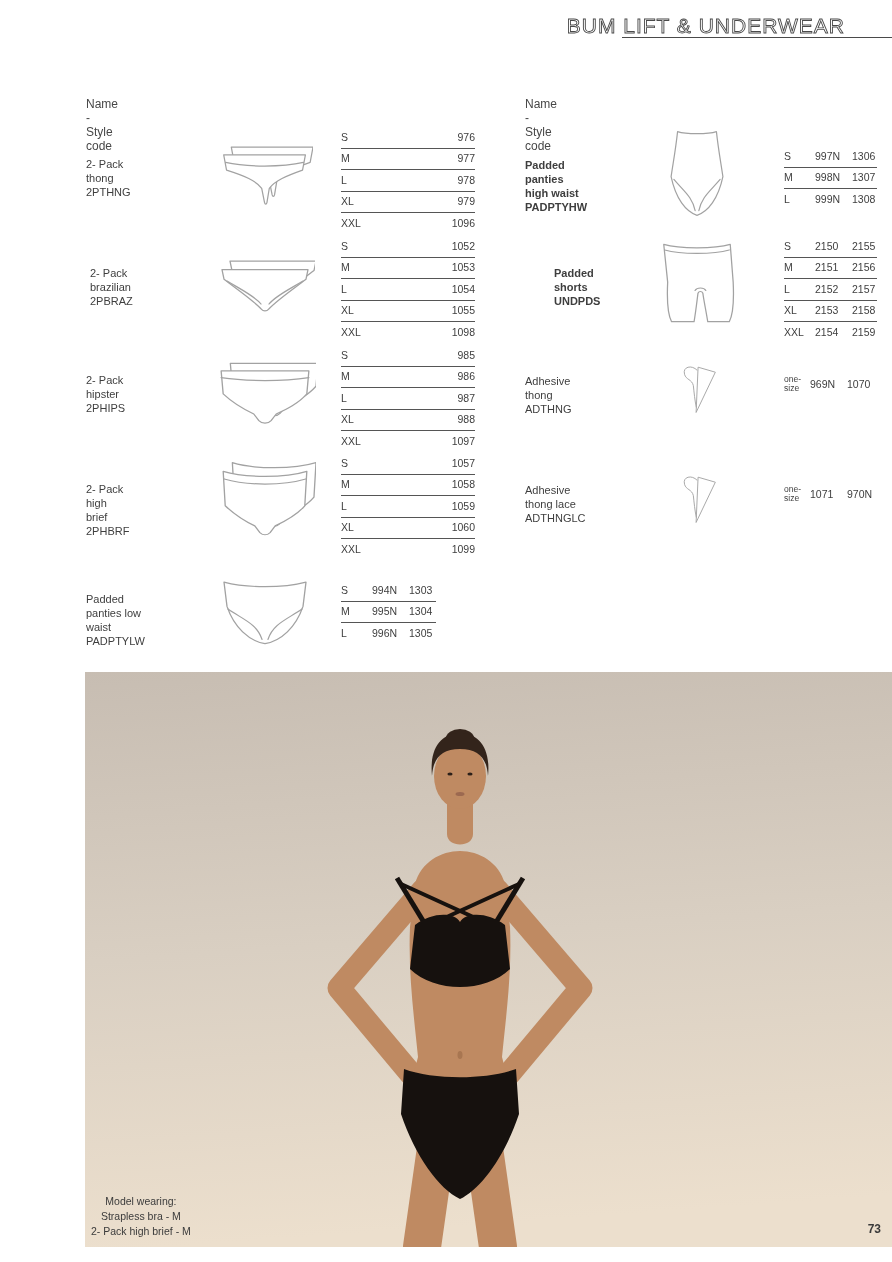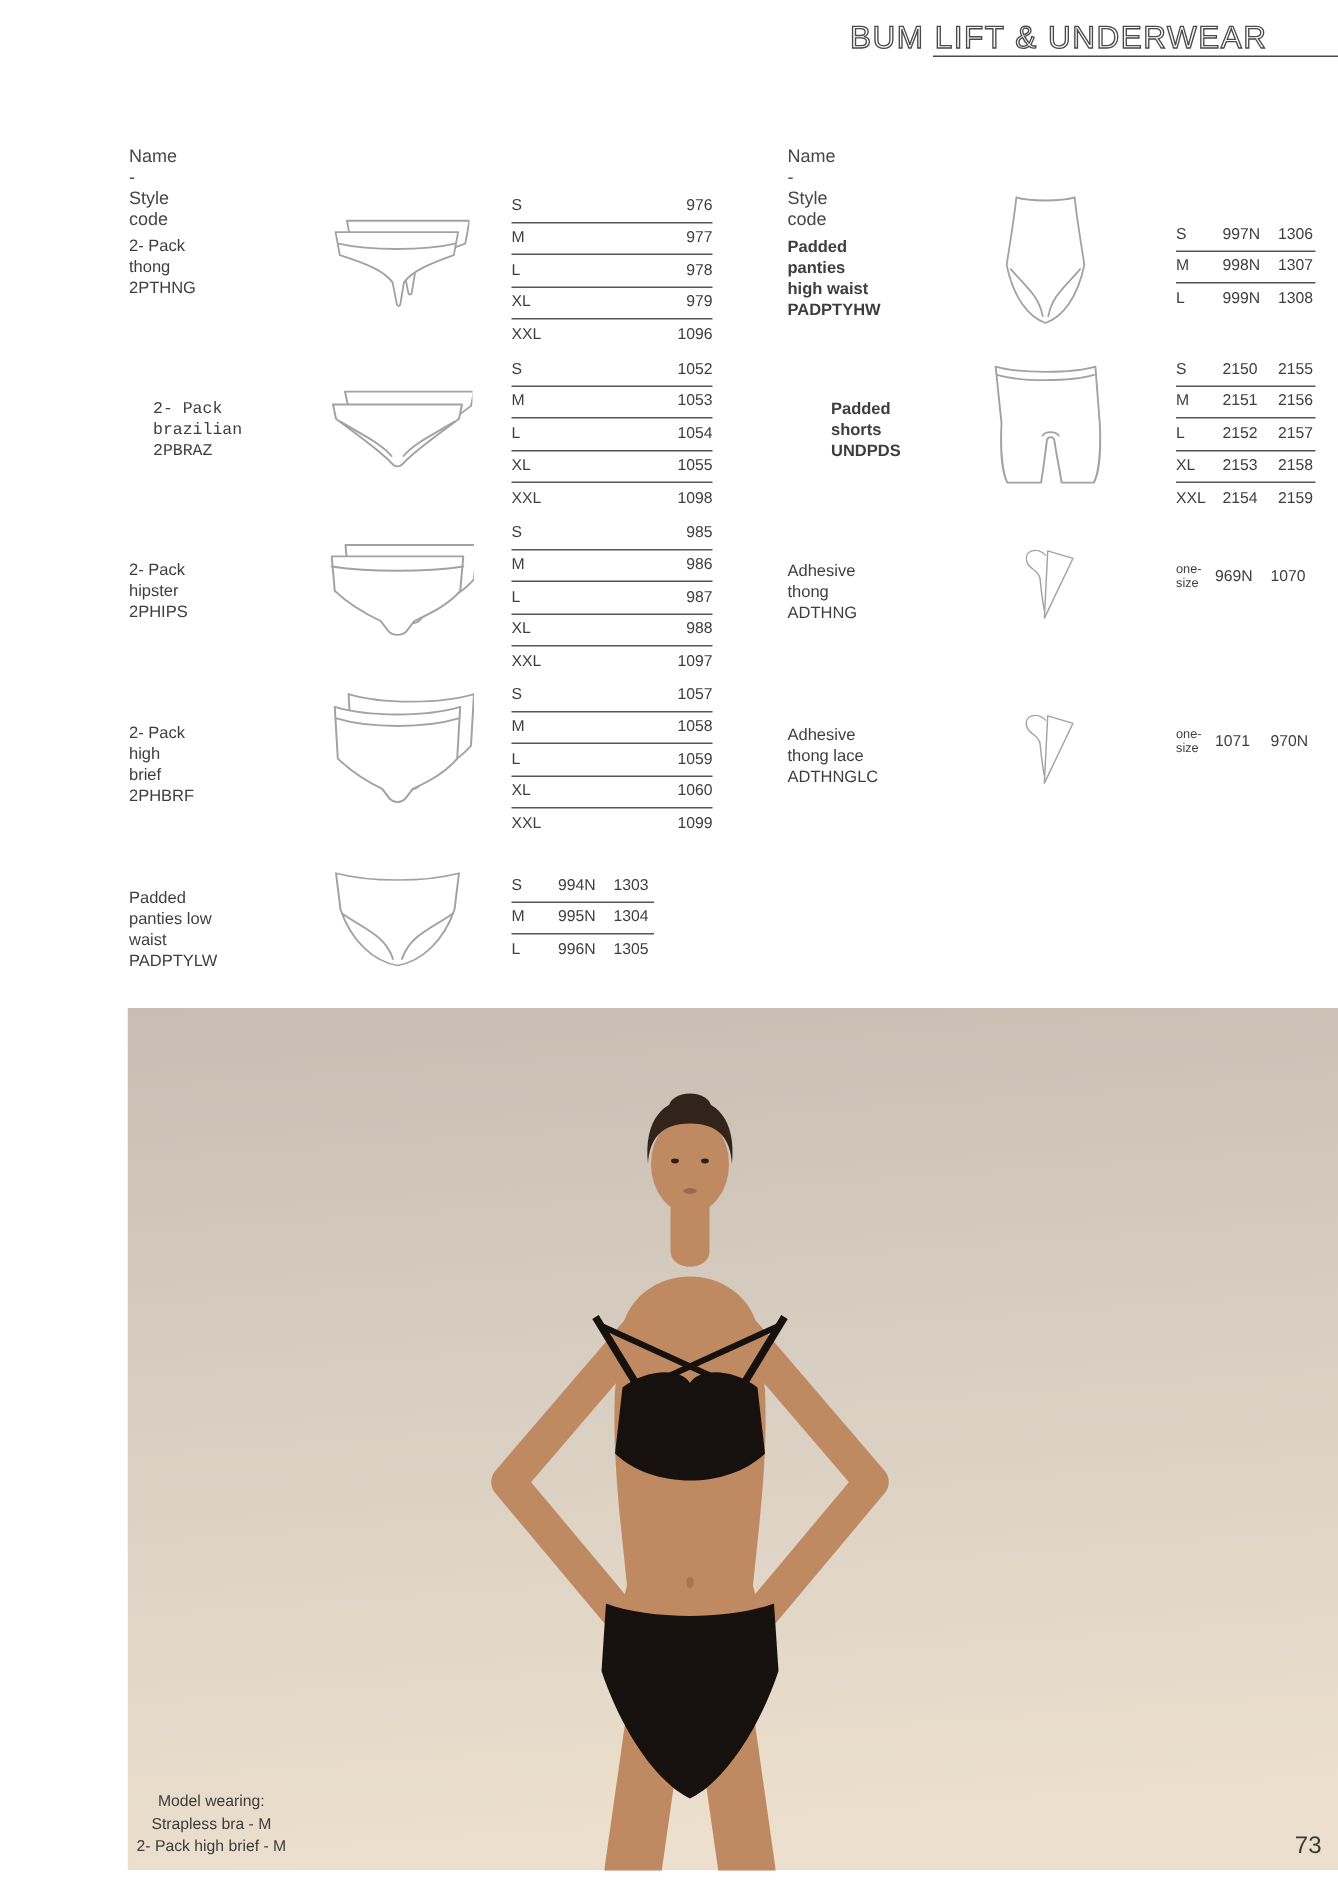--- a/index.html
+++ b/index.html
@@ -28,21 +28,21 @@
   .tbl.single .trow{justify-content:space-between;}
   .tbl.double .c-size{width:31px;}
   .tbl.double .c-one{width:37px;}
   .onesize-row{position:absolute;display:flex;align-items:center;font-size:10.5px;color:#3e3e3e;justify-content:space-between;}
   .onesize-label{width:26px;font-size:8.5px;line-height:8.5px;color:#3e3e3e;}
   .os-c1{width:37px;}
   
   #photo{position:absolute;left:85px;top:672px;width:807px;height:575px;text-align:center;}
   #photo svg{display:block;}
   #photo-caption{position:absolute;left:6px;top:522px;font-size:10.5px;line-height:15px;color:#3b3b3b;}
-  #page-number{position:absolute;right:11px;top:550px;font-size:16px;font-weight:400;color:#3a3a3a;}
+  #page-number{position:absolute;right:11px;top:550px;font-size:12px;font-weight:700;color:#3a3a3a;}
 </style>
 </head>
 <body>
 
 <div id="page">
 
   <div id="page-title">BUM LIFT &amp; UNDERWEAR</div>
   <div id="title-underline"></div>
 
   <div id="columns-root">
@@ -79,21 +79,21 @@
               <span class="c-size">XL</span>
               <span>979</span>
             </div>
             <div class="trow">
               <span class="c-size">XXL</span>
               <span>1096</span>
             </div>
           </div>
         </div>
         <div class="abs">
-          <div class="pname" style="left: 102px; top: 266px; font-family: Liberation Mono, monospace;">
+          <div class="pname" style="left: 90px; top: 266px;">
             <div>2- Pack brazilian</div>
             <div>2PBRAZ</div>
           </div>
           <div class="illo" style="left: 215px; top: 241px;">
             <svg width="100" height="84" viewBox="0 0 100 88" preserveAspectRatio="none">
               <g transform="translate(8,-9)">
                 <path class="solid" d="M7,30 L93,30 L91,40 C76,52 62,62 54,71 C51.5,74 48.5,74 46,71 C38,62 24,52 9,40 Z"></path>
               </g>
               <path class="solid" d="M7,30 L93,30 L91,40 C76,52 62,62 54,71 C51.5,74 48.5,74 46,71 C38,62 24,52 9,40 Z"></path>
               <path d="M12,42 C28,52 40,58 46,66"></path>

